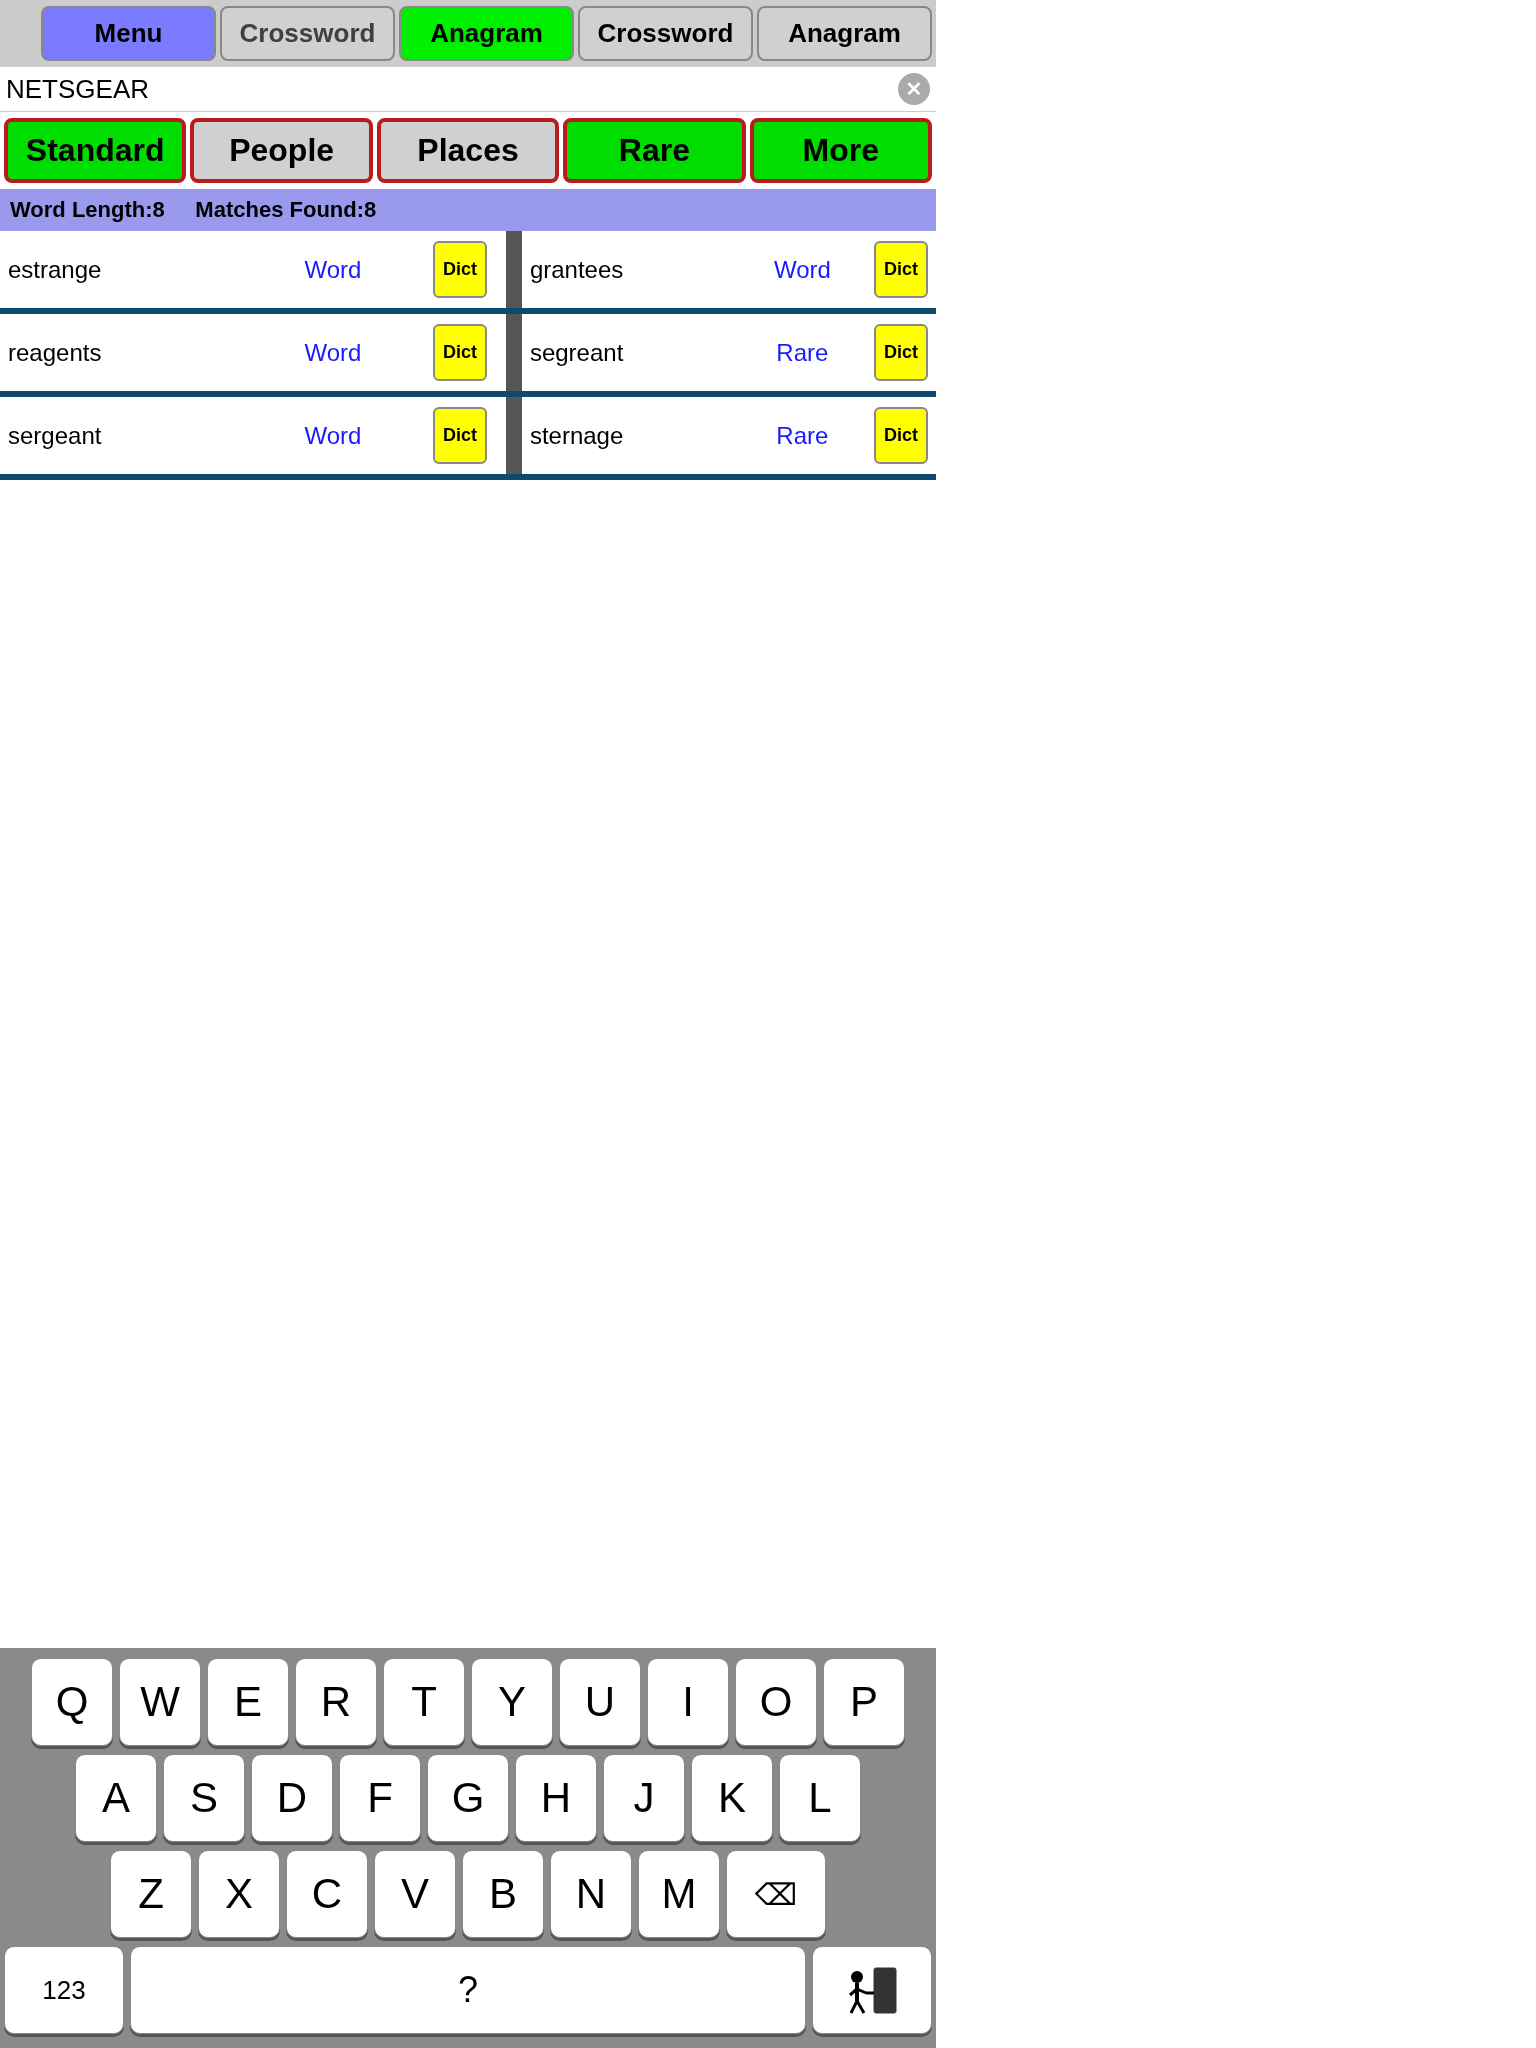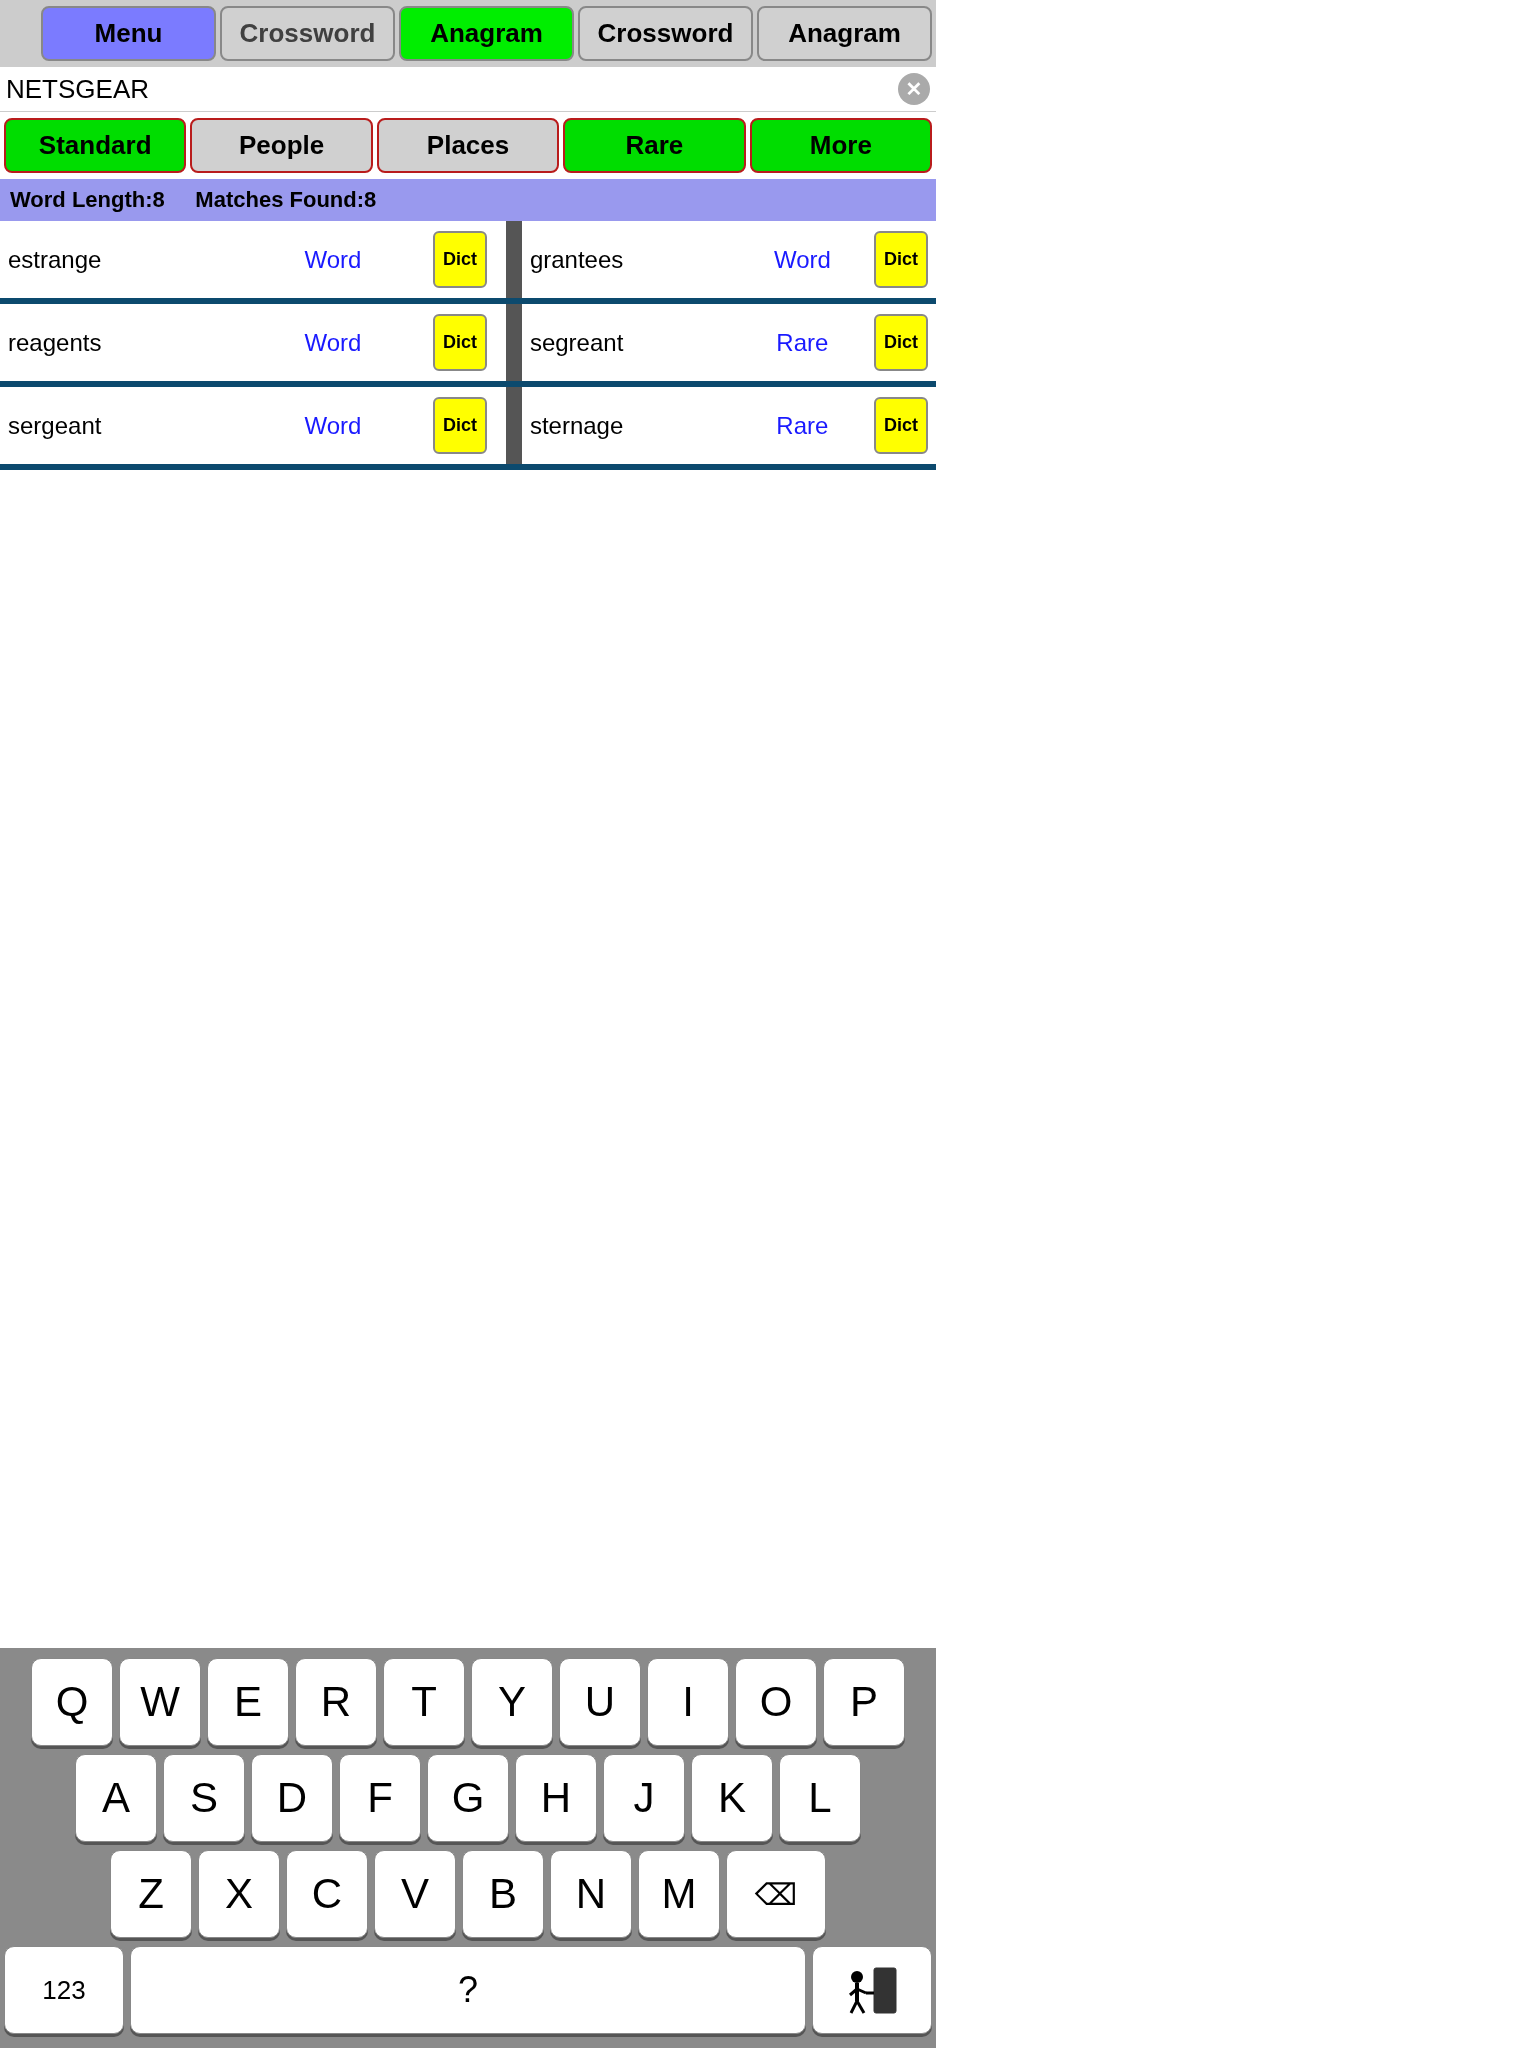--- a/index.html
+++ b/index.html
@@ -68,24 +68,24 @@
     
     #filter-bar {
       display: flex;
       padding: 6px 4px;
       gap: 4px;
       background: #fff;
     }
     .filter-btn {
       flex: 1;
       padding: 10px 4px;
-      font-size: 26px;
+      font-size: 32px;
       font-weight: bold;
       border-radius: 8px;
-      border: 2px solid #b91c1c;
+      border: 4px solid #b91c1c;
       cursor: pointer;
       text-align: center;
     }
     .filter-standard { background: #00dd00; color: #000; }
     .filter-people { background: #d0d0d0; color: #000; }
     .filter-places { background: #d0d0d0; color: #000; }
     .filter-rare { background: #00dd00; color: #000; }
     .filter-more { background: #00dd00; color: #000; }
 
     

